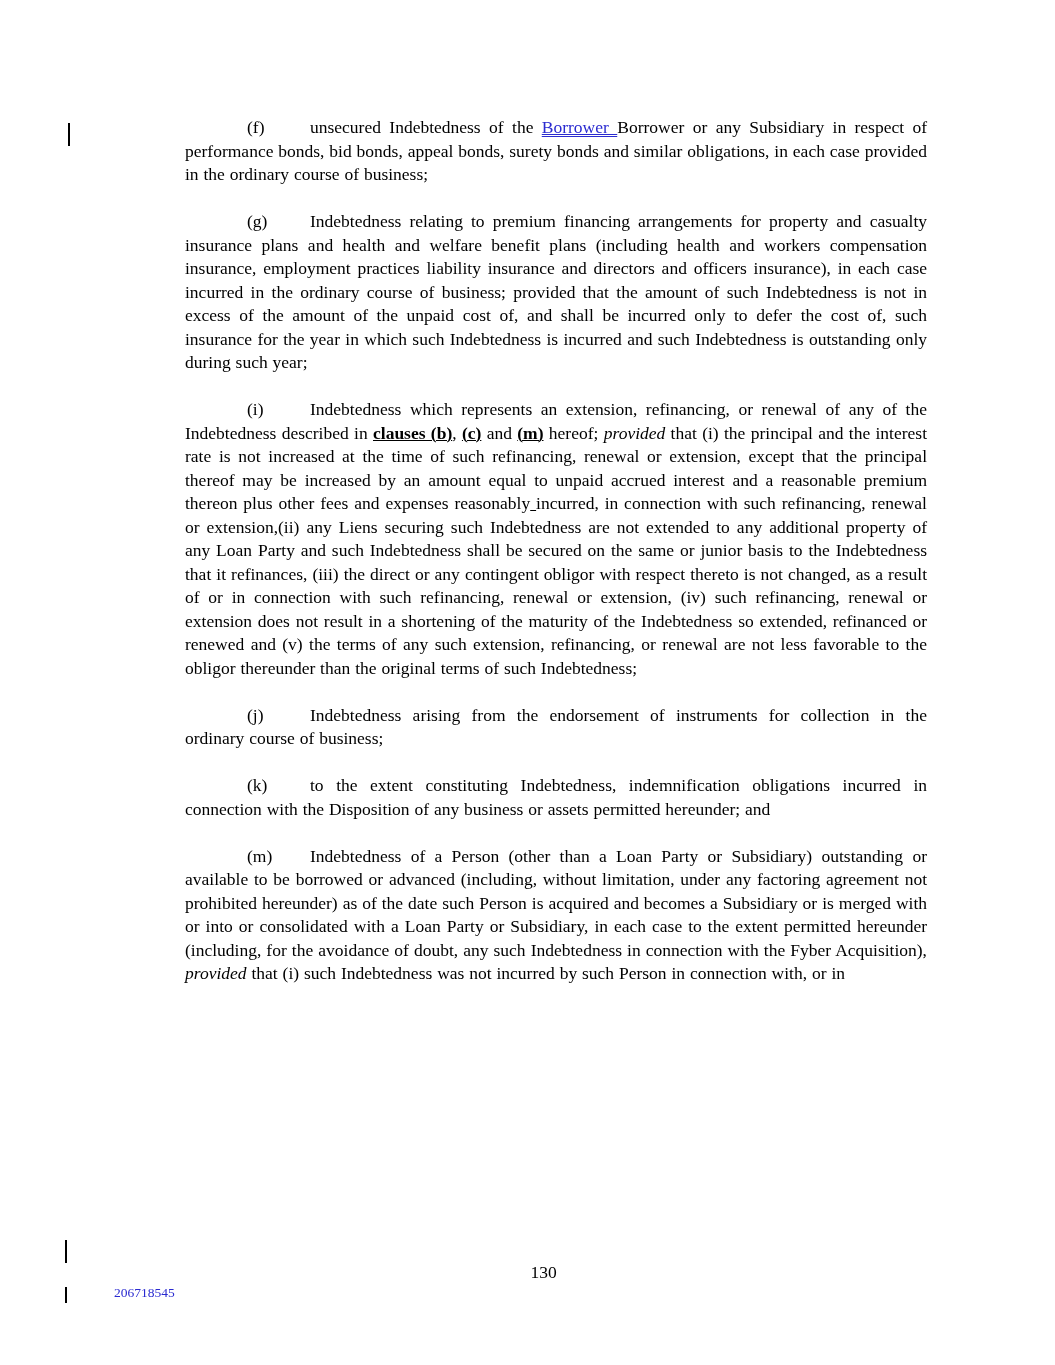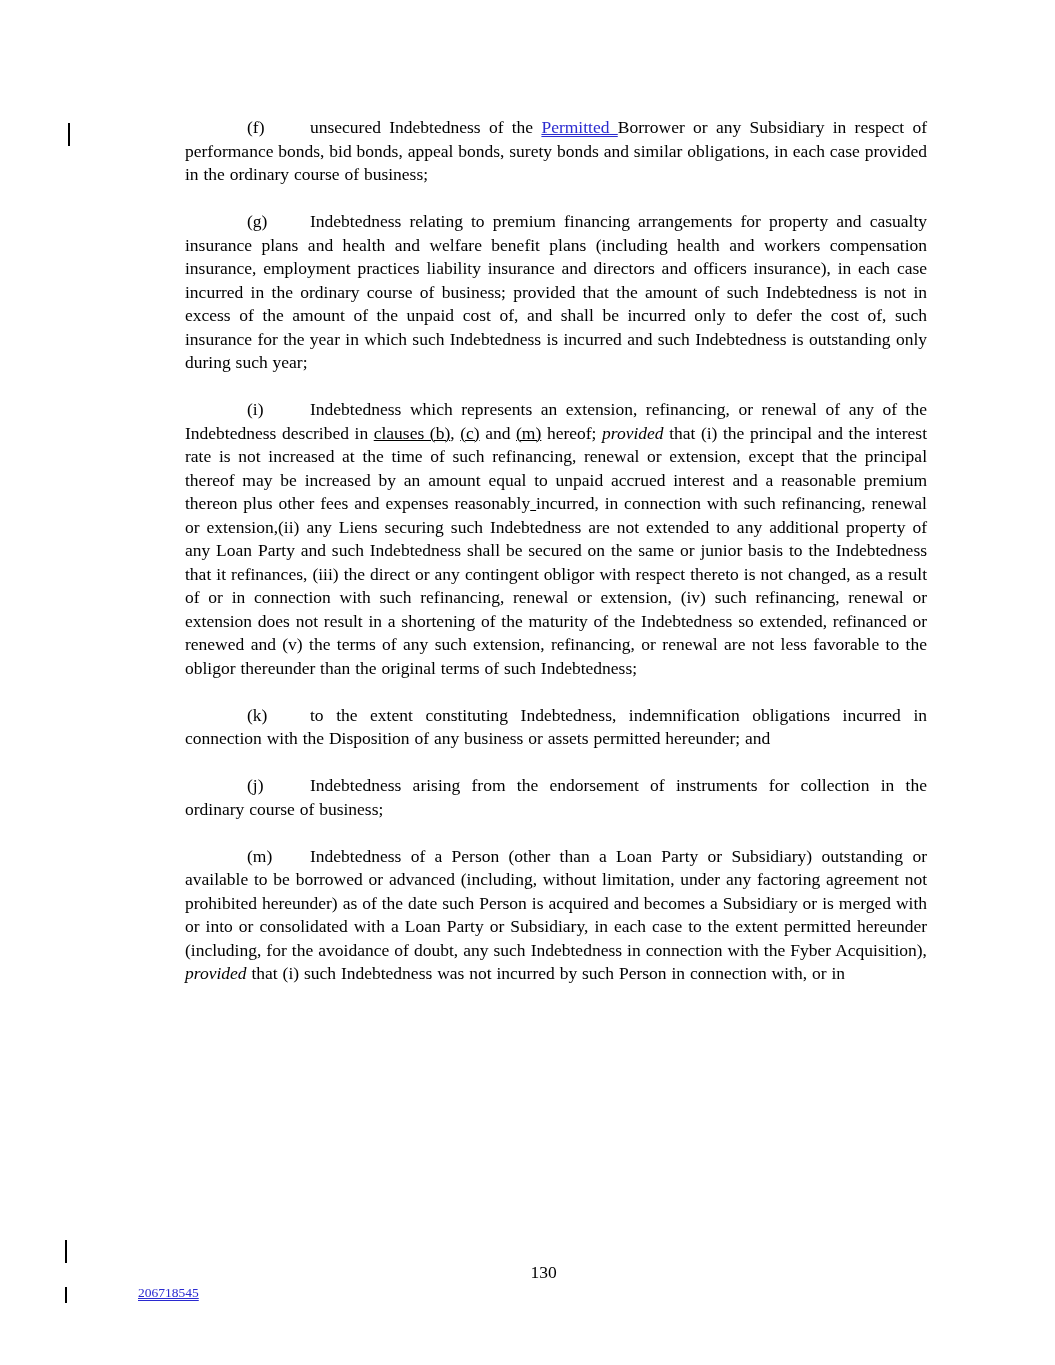--- a/index.html
+++ b/index.html
@@ -43,20 +43,21 @@
   .seg-ins {
     color: #2a2ad0;
     text-decoration: underline;
     text-decoration-style: double;
     text-decoration-color: #2a2ad0;
     text-decoration-thickness: 1px;
   }
   .seg-u {
     text-decoration: underline;
     text-decoration-thickness: 1px;
+    font-weight: bold;
   }
   .seg-i {
     font-style: italic;
   }
   .seg-uspace {
     text-decoration: underline;
     text-decoration-thickness: 1px;
   }
   .change-bar {
     position: absolute;
@@ -75,40 +76,38 @@
     font-size: 17.5px;
     line-height: 23.5px;
   }
   .doc-id {
     position: absolute;
     left: 114px;
     top: 1284px;
     font-size: 13.5px;
     line-height: 18px;
     color: #2a2ad0;
-    text-decoration: underline;
     text-decoration-style: double;
     text-decoration-color: #2a2ad0;
     text-decoration-thickness: 1px;
-    margin-left: 24px;
   }
 </style>
 </head>
 <body>
 
 <div class="page">
 
   <div class="change-bar bar-top"></div>
 
   <div class="content">
-      <p class="para"><span class="plabel">(f)</span>unsecured Indebtedness of the <span class="seg-ins">Permitted </span>Borrower or any Subsidiary in respect of performance bonds, bid bonds, appeal bonds, surety bonds and similar obligations, in each case provided in the ordinary course of business;</p>
+      <p class="para"><span class="plabel">(f)</span>unsecured Indebtedness of the <span class="seg-ins">Borrower </span>Borrower or any Subsidiary in respect of performance bonds, bid bonds, appeal bonds, surety bonds and similar obligations, in each case provided in the ordinary course of business;</p>
       <p class="para"><span class="plabel">(g)</span>Indebtedness relating to premium financing arrangements for property and casualty insurance plans and health and welfare benefit plans (including health and workers compensation insurance, employment practices liability insurance and directors and officers insurance), in each case incurred in the ordinary course of business; provided that the amount of such Indebtedness is not in excess of the amount of the unpaid cost of, and shall be incurred only to defer the cost of, such insurance for the year in which such Indebtedness is incurred and such Indebtedness is outstanding only during such year;</p>
       <p class="para"><span class="plabel">(i)</span>Indebtedness which represents an extension, refinancing, or renewal of any of the Indebtedness described in <span class="seg-u">clauses (b)</span>, <span class="seg-u">(c)</span> and <span class="seg-u">(m)</span> hereof; <span class="seg-i">provided</span> that (i) the principal and the interest rate is not increased at the time of such refinancing, renewal or extension, except that the principal thereof may be increased by an amount equal to unpaid accrued interest and a reasonable premium thereon plus other fees and expenses reasonably<span class="seg-uspace">&nbsp;</span>incurred, in connection with such refinancing, renewal or extension,(ii) any Liens securing such Indebtedness are not extended to any additional property of any Loan Party and such Indebtedness shall be secured on the same or junior basis to the Indebtedness that it refinances, (iii) the direct or any contingent obligor with respect thereto is not changed, as a result of or in connection with such refinancing, renewal or extension, (iv) such refinancing, renewal or extension does not result in a shortening of the maturity of the Indebtedness so extended, refinanced or renewed and (v) the terms of any such extension, refinancing, or renewal are not less favorable to the obligor thereunder than the original terms of such Indebtedness;</p>
+      <p class="para"><span class="plabel">(j)</span>Indebtedness arising from the endorsement of instruments for collection in the ordinary course of business;</p>
       <p class="para"><span class="plabel">(k)</span>to the extent constituting Indebtedness, indemnification obligations incurred in connection with the Disposition of any business or assets permitted hereunder; and</p>
-      <p class="para"><span class="plabel">(j)</span>Indebtedness arising from the endorsement of instruments for collection in the ordinary course of business;</p>
       <p class="para"><span class="plabel">(m)</span>Indebtedness of a Person (other than a Loan Party or Subsidiary) outstanding or available to be borrowed or advanced (including, without limitation, under any factoring agreement not prohibited hereunder) as of the date such Person is acquired and becomes a Subsidiary or is merged with or into or consolidated with a Loan Party or Subsidiary, in each case to the extent permitted hereunder (including, for the avoidance of doubt, any such Indebtedness in connection with the Fyber Acquisition), <span class="seg-i">provided</span> that (i) such Indebtedness was not incurred by such Person in connection with, or in</p>
     </div>
 
   <div class="change-bar bar-foot1"></div>
   <div class="change-bar bar-foot2"></div>
 
   <div class="page-number">130</div>
 
   <div class="doc-id">206718545</div>
 

